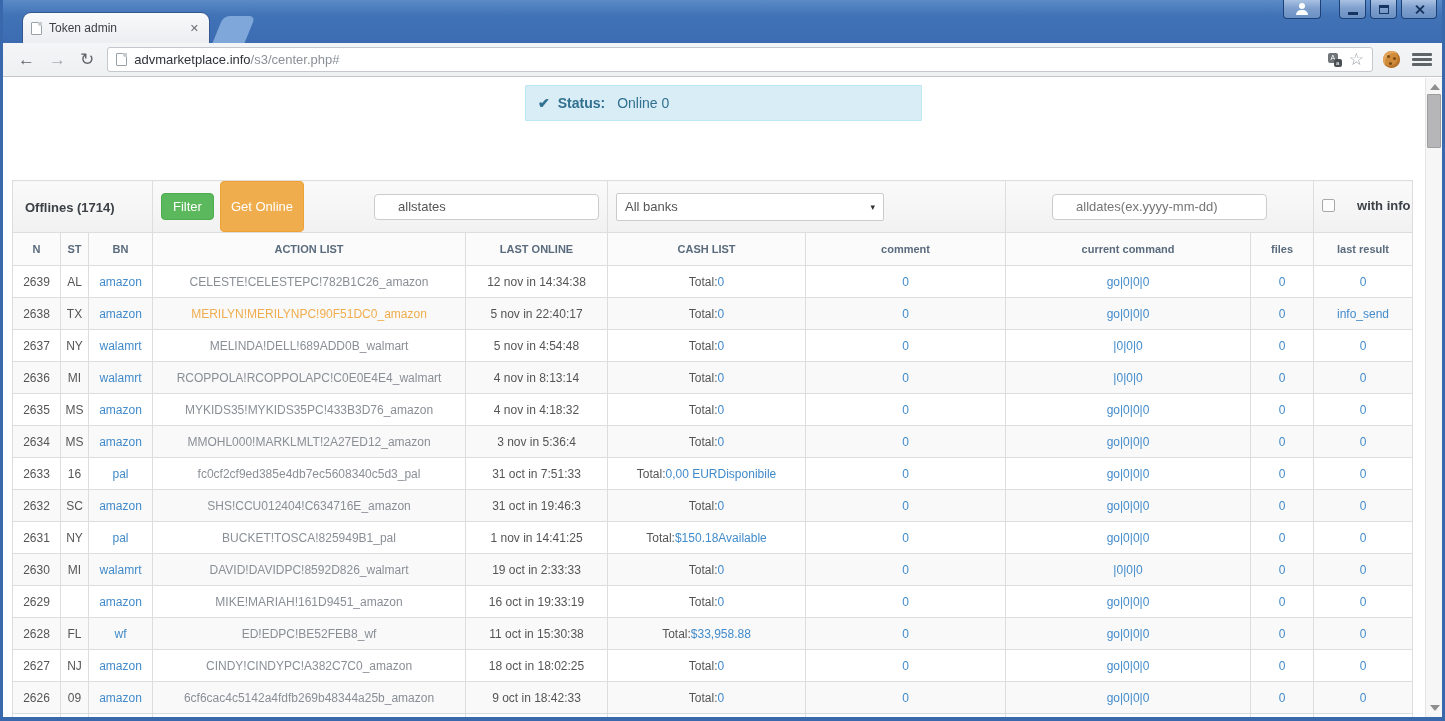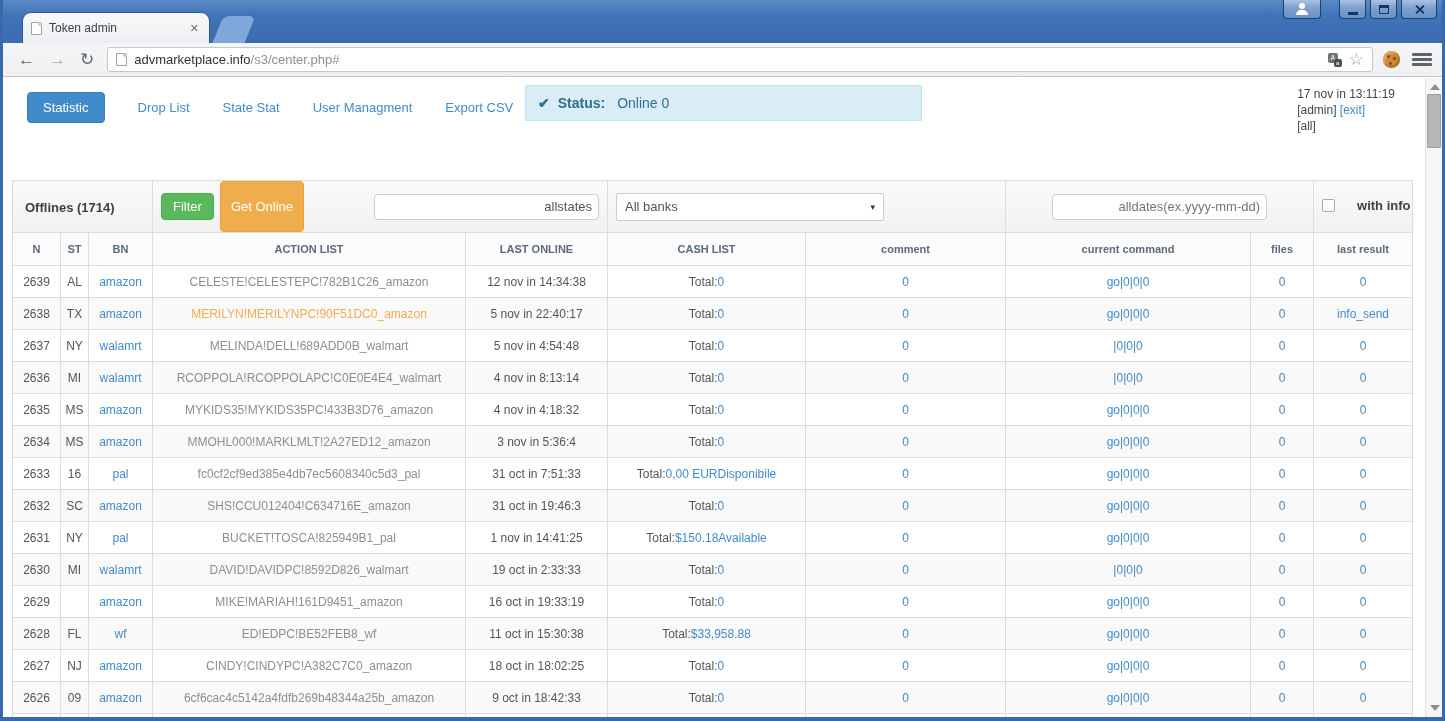--- a/index.html
+++ b/index.html
@@ -118,21 +118,21 @@
   
   .table-wrap { position:absolute; left:9px; top:102px; }
   table.offlines { border-collapse:collapse; table-layout:fixed; width:1400px; background:#fff; }
   table.offlines td, table.offlines th { border:1px solid #ddd; overflow:hidden; white-space:nowrap; }
 
   tr.filter-row td { background:linear-gradient(180deg,#fafafa,#f1f1f1); height:38px; padding:0 8px; vertical-align:middle; }
   .offlines-label { font-size:13px; font-weight:bold; color:#3c4147; padding-left:4px;margin-top:44px; }
   .filter-cell { display:flex; align-items:center; gap:6px; }
   .btn-filter { background:#5cb85c; border:1px solid #4cae4c; color:#fff; font-size:13px; border-radius:4px; padding:5px 11px; cursor:pointer; }
   .btn-getonline { background:#f0ad4e; border:1px solid #eea236; color:#fff; font-size:13px; border-radius:4px; padding:17px 10px; cursor:pointer; }
-  .inp { height:26px; border:1px solid #ccc; border-radius:4px; font-size:13px; color:#555; padding:0 6px; font-family:"Liberation Sans",sans-serif;text-align:right; }
+  .inp { height:26px; border:1px solid #ccc; border-radius:4px; font-size:13px; color:#555; padding:0 23px; font-family:"Liberation Sans",sans-serif; }
   .inp.states { width:225px; margin-left:64px; }
   .banks-select { width:268px; height:28px; background:#fff; border:1px solid #ccc; border-radius:2px;
      display:flex; align-items:center; justify-content:space-between; padding:0 8px; font-size:13px; color:#555; cursor:pointer; }
   .banks-select .arrow { font-size:9px; color:#333; }
   .dates-cell { text-align:center; }
   .inp.dates { width:215px; color:#999; }
   .withinfo-cell { text-align:center; }
   .withinfo-wrap { display:inline-flex; align-items:center; gap:22px; font-size:13px; font-weight:bold; color:#3c4147; }
   .checkbox { width:13px; height:13px; border:1px solid #a9a9a9; background:#fdfdfd; border-radius:2px; display:inline-block; cursor:pointer; }
 
@@ -199,43 +199,27 @@
 </div>
 
 <div class="page">
 
   <div class="v-scrollbar">
     <span class="sb-arrow up"></span>
     <span class="sb-thumb"></span>
     <span class="sb-arrow down"></span>
   </div>
 
-  <div class="nav-row">
-    <button class="btn-primary">Statistic</button>
-    <a class="nav-link">Drop List</a>
-    <a class="nav-link">State Stat</a>
-    <a class="nav-link">User Managment</a>
-    <a class="nav-link">Export CSV</a>
-    <a class="nav-link">Help</a>
-  </div>
 
   <div class="status-box">
     <span class="status-check">✔</span>
     <span class="status-label">Status:</span>
     <span class="status-value">Online 0</span>
   </div>
 
-  <div class="date-block">
-    <div>17 nov in 13:11:19</div>
-    <div>
-      <span>[admin]</span>
-      <span class="lnk">[exit]</span>
-    </div>
-    <div>[all]</div>
-  </div>
 
   <div class="table-wrap">
     <table class="offlines">
       <colgroup>
         <col style="width:48px">
           <col style="width:28px">
           <col style="width:64px">
           <col style="width:313px">
           <col style="width:142px">
         <col style="width:198px">

